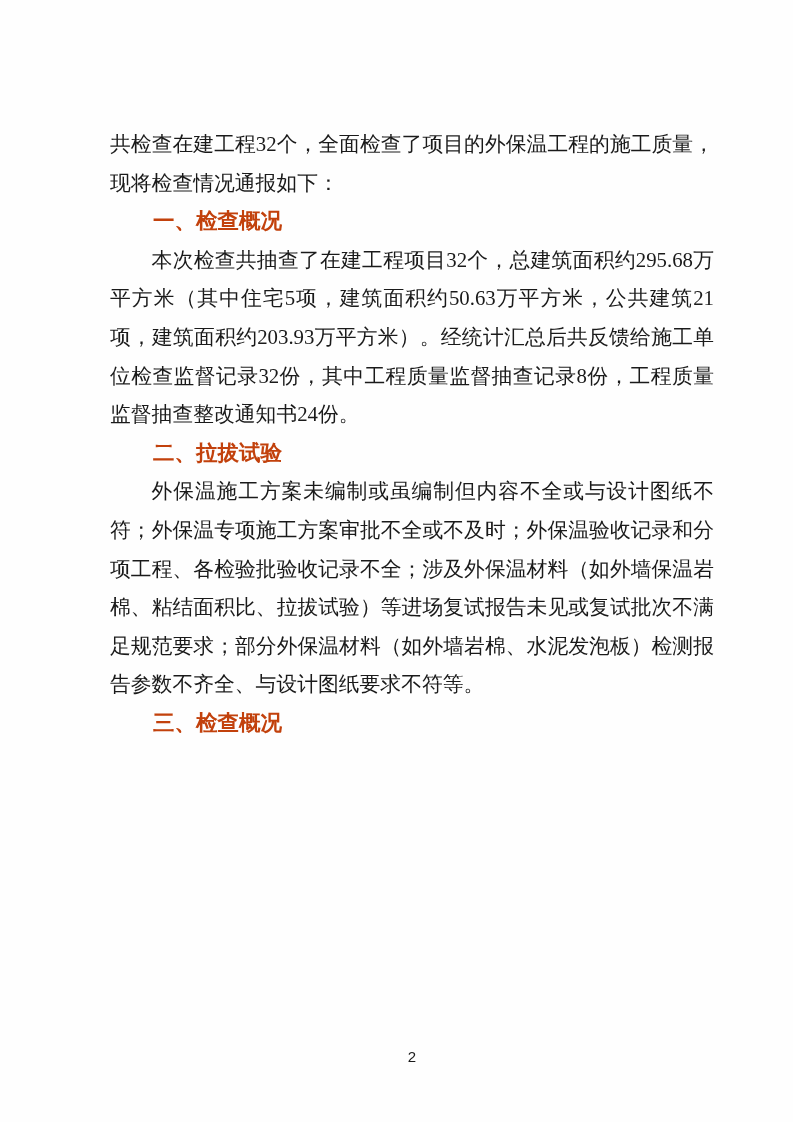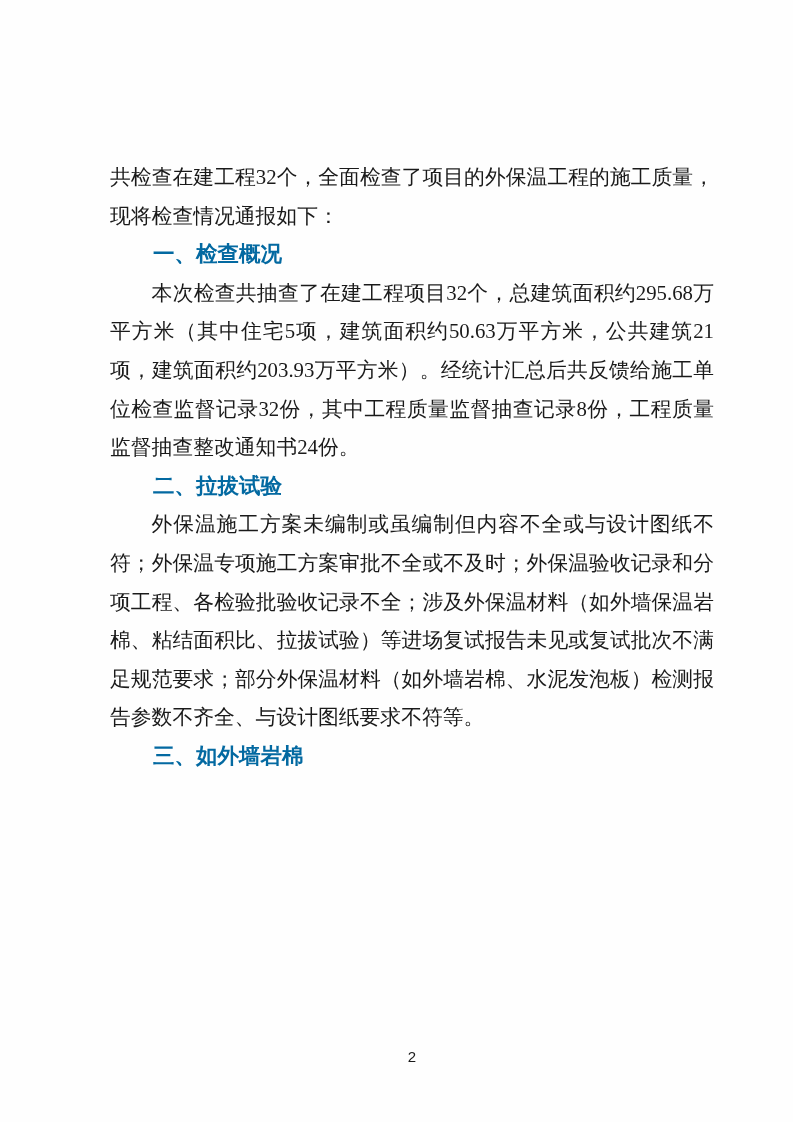--- a/index.html
+++ b/index.html
@@ -11,21 +11,21 @@
     position: relative;
     width: 793px;
     height: 1122px;
     background: #fefefe;
     overflow: hidden;
     font-family: "Liberation Serif", serif;
   }
   .content {
     position: absolute;
     left: 110px;
-    top: 158px;
+    top: 125px;
     width: 604px;
     color: #1a1a1a;
     font-size: 20.8px;
     line-height: 38.6px;
     text-align: justify;
   }
   .content p {
     margin: 0;
     padding: 0;
     text-indent: 2em;
@@ -34,21 +34,21 @@
     text-indent: 0;
   }
   .content h2.section-heading {
     margin: 0;
     padding: 0;
     text-indent: 2em;
     font-family: "Liberation Sans", sans-serif;
     font-weight: bold;
     font-size: 21.5px;
     line-height: 38.6px;
-    color: #0369a1;
+    color: #c2410c;
   }
   .page-number {
     position: absolute;
     left: 110px;
     top: 1048px;
     width: 604px;
     text-align: center;
     font-family: "Liberation Sans", sans-serif;
     font-size: 15px;
     color: #1a1a1a;
@@ -57,16 +57,16 @@
 </head>
 <body>
 
 <div class="page">
   <div class="content">
     <p class="continuation">共检查在建工程32个，全面检查了项目的外保温工程的施工质量，现将检查情况通报如下：</p>
     <h2 class="section-heading">一、检查概况</h2>
     <p>本次检查共抽查了在建工程项目32个，总建筑面积约295.68万平方米（其中住宅5项，建筑面积约50.63万平方米，公共建筑21项，建筑面积约203.93万平方米）。经统计汇总后共反馈给施工单位检查监督记录32份，其中工程质量监督抽查记录8份，工程质量监督抽查整改通知书24份。</p>
     <h2 class="section-heading">二、拉拔试验</h2>
     <p>外保温施工方案未编制或虽编制但内容不全或与设计图纸不符；外保温专项施工方案审批不全或不及时；外保温验收记录和分项工程、各检验批验收记录不全；涉及外保温材料（如外墙保温岩棉、粘结面积比、拉拔试验）等进场复试报告未见或复试批次不满足规范要求；部分外保温材料（如外墙岩棉、水泥发泡板）检测报告参数不齐全、与设计图纸要求不符等。</p>
-    <h2 class="section-heading">三、如外墙岩棉</h2>
+    <h2 class="section-heading">三、检查概况</h2>
   </div>
   <div class="page-number">2</div>
 </div>
 
 </body></html>

